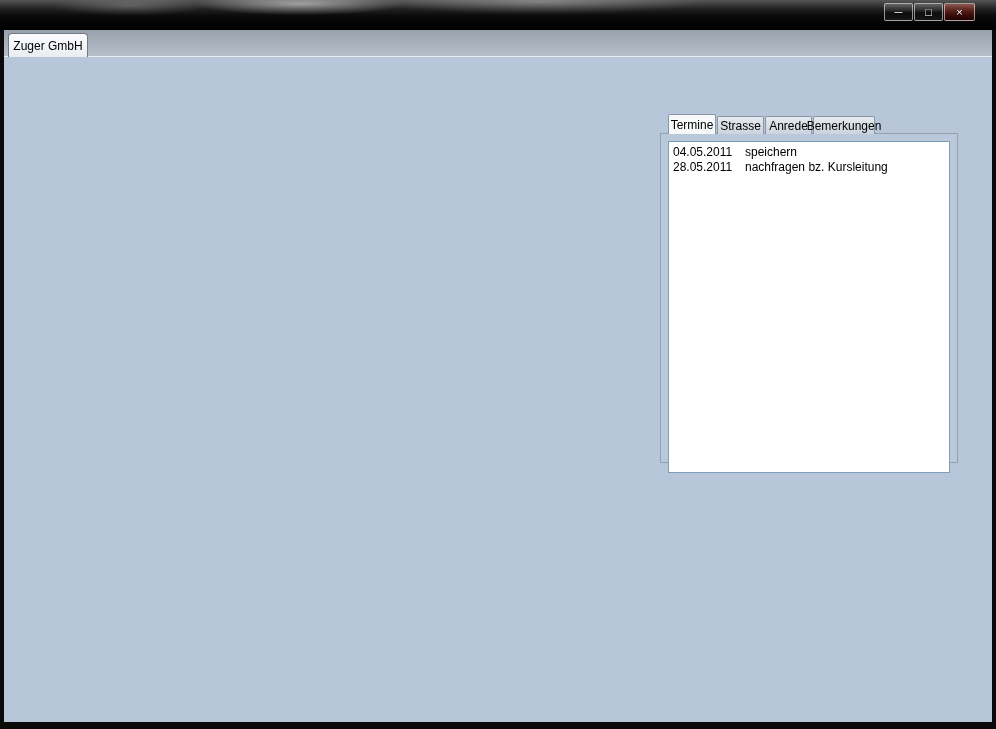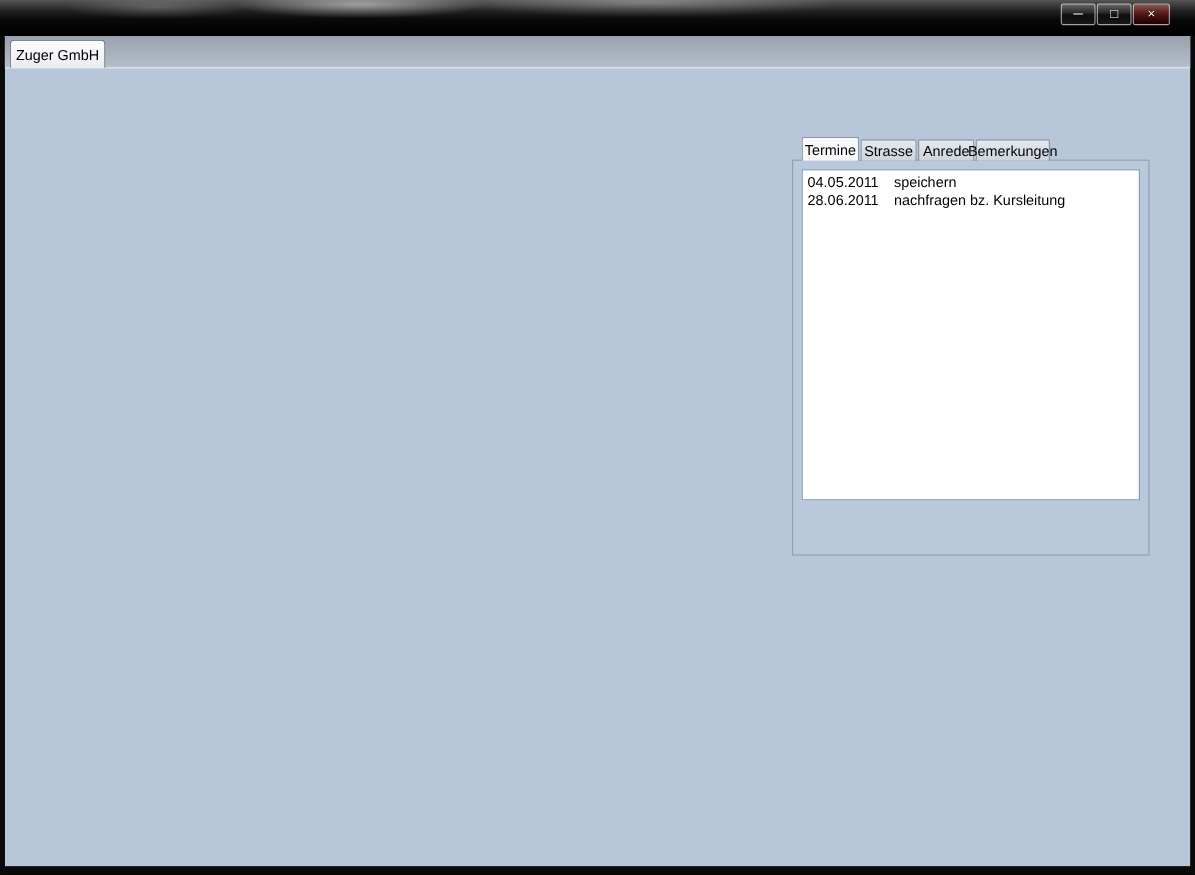--- a/index.html
+++ b/index.html
@@ -201,27 +201,27 @@
           <span>▼</span>
         </div>
     </div>
   </div>
 
   <div class="tcTab active abs" style="left:668px;top:114px;width:48px;height:20px">Termine</div>
   <div class="tcTab abs" style="left:717px;top:116px;width:47px;height:18px">Strasse</div>
   <div class="tcTab abs" style="left:765px;top:116px;width:47px;height:18px">Anrede</div>
   <div class="tcTab abs" style="left:813px;top:116px;width:62px;height:18px">Bemerkungen</div>
   <div class="tabpage abs" style="left:660px;top:133px;width:298px;height:330px"></div>
-  <div class="listbox abs" style="left:668px;top:141px;width:282px;height:276px">
+  <div class="listbox abs" style="left:668px;top:141px;width:282px;height:332px">
     <div class="lb-item">
       <span class="lb-date">04.05.2011</span>
       <span>speichern</span>
     </div>
     <div class="lb-item">
-      <span class="lb-date">28.06.2011</span>
+      <span class="lb-date">28.05.2011</span>
       <span>nachfragen bz. Kursleitung</span>
     </div>
   </div>
   <div class="btn abs" style="left:672px;top:437px;width:110px;height:20px">Bearbeiten</div>
 
   <div class="label abs" style="left:34px;top:496px">Adressaten</div>
   <div class="btn abs" style="left:28px;top:518px;width:74px;height:19px">Datenblatt</div>
 
   <div class="grid abs" style="left:105px;top:490px;width:856px;height:141px">
     <div class="g-header">

